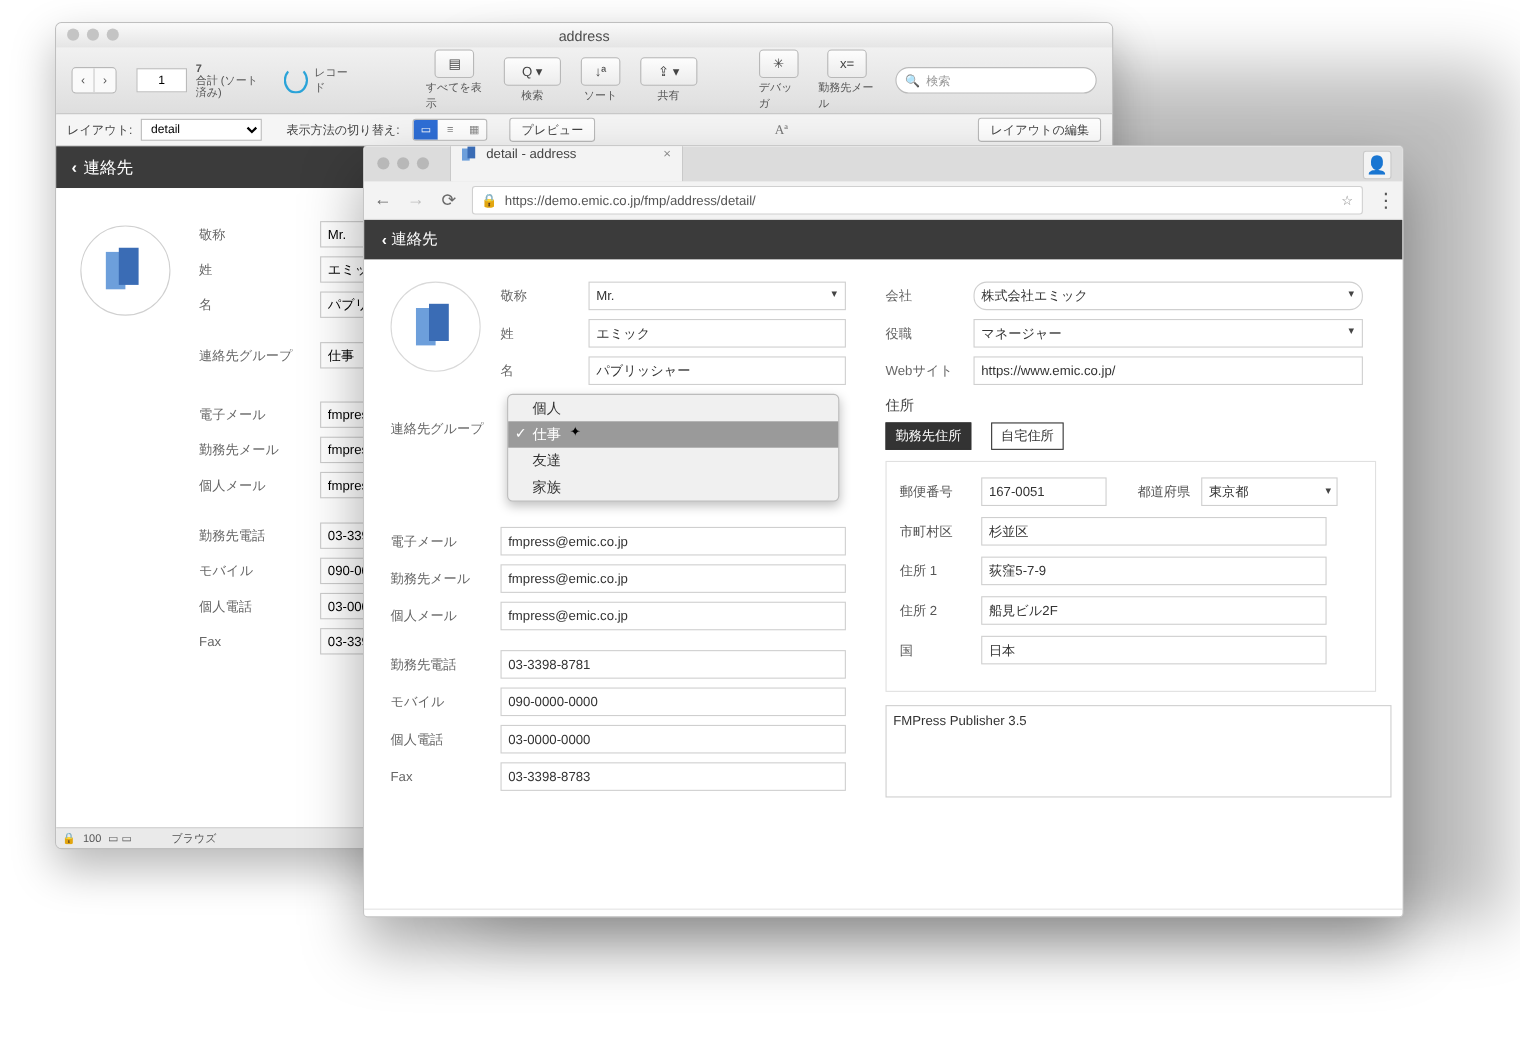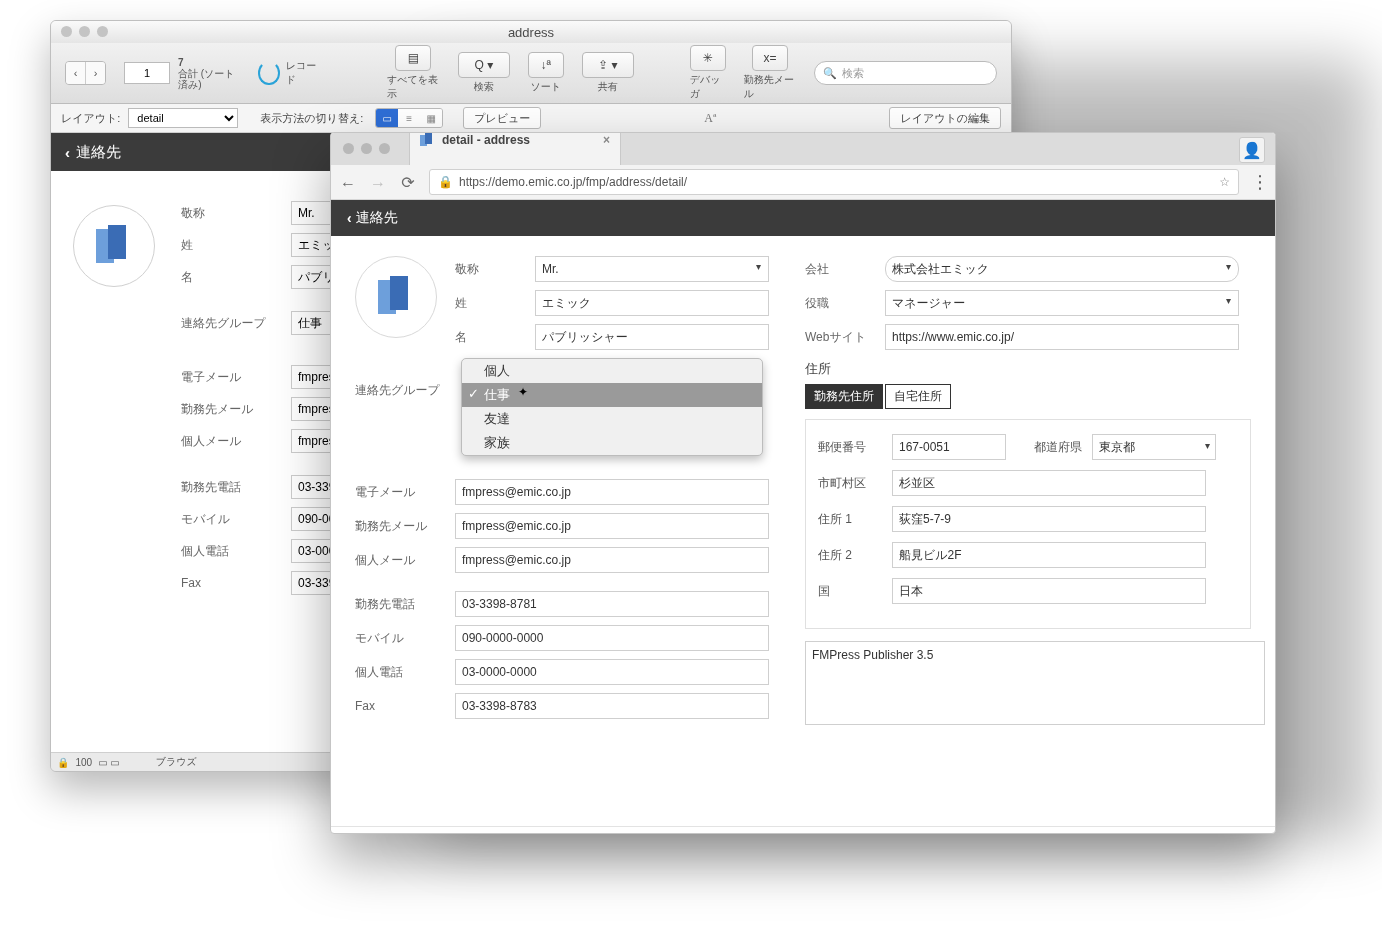--- a/index.html
+++ b/index.html
@@ -94,21 +94,21 @@
     box-shadow:0 26px 55px rgba(0,0,0,.35);
     overflow:hidden;
   }
   .br-tabstrip{
     height:32px;background:#dcdcdc;display:flex;align-items:flex-end;padding-left:8px;position:relative;
   }
   .br-traffic{position:absolute;left:12px;top:10px;display:flex;gap:7px}
   .br-traffic span{width:11px;height:11px;border-radius:50%;background:#b8b8b8}
   .br-tab{
     margin-left:70px;background:#f3f3f3;border:1px solid #c9c9c9;border-bottom:none;border-radius:4px 4px 0 0;
-    height:26px;display:flex;align-items:center;padding:12px 10px;font-size:12px;color:#444;gap:8px;min-width:190px;font-weight:bold;
+    height:26px;display:flex;align-items:center;padding:12px 10px;font-size:12px;color:#444;gap:8px;min-width:190px;
   }
   .br-tab .x{margin-left:auto;color:#888}
   .avbtn{
     position:absolute;right:10px;top:4px;width:24px;height:24px;border:1px solid #c9c9c9;border-radius:3px;
     background:#f3f3f3;display:flex;align-items:center;justify-content:center;color:#555
   }
   .br-urlbar{
     height:34px;background:#f3f3f3;border-bottom:1px solid #d6d6d6;display:flex;align-items:center;padding:0 8px;gap:12px;
   }
   .navicon{color:#6a6a6a;font-size:16px;width:18px;text-align:center}
@@ -151,21 +151,21 @@
   .cursor{position:absolute;left:56px;top:2px;font-size:12px;color:#000;pointer-events:none}
 
   .section{margin-top:18px}
   .section .wrow .wlabel{width:100px}
   .section .winput{width:300px}
 
   .rlabel{width:80px;color:#666;font-size:12px}
   .rinput{width:340px;height:24px;border:1px solid #cfcfcf;background:#fff;font-size:12px;padding:0 6px;color:#333}
 
   .addresshdr{font-size:13px;color:#444;margin:10px 0 6px}
-  .tabs{display:flex;gap:2px;margin-bottom:10px}
+  .tabs{display:flex;gap:18px;margin-bottom:10px}
   .tabbtn{padding:3px 8px;font-size:12px;border:1px solid #333}
   .tabbtn.active{background:#333;color:#fff}
   .tabbtn.inactive{background:#fff;color:#333}
   .addrbox{border:1px solid #e0e0e0;padding:14px 12px}
   .arow{display:flex;align-items:center;margin-bottom:10px;gap:10px}
   .alabel{width:64px;font-size:12px;color:#555}
   .ainput{height:24px;border:1px solid #cfcfcf;background:#fff;font-size:12px;padding:0 6px;color:#333}
   .w100{width:100px}
   .wfull{width:300px}
   .prefwrap{position:relative}

